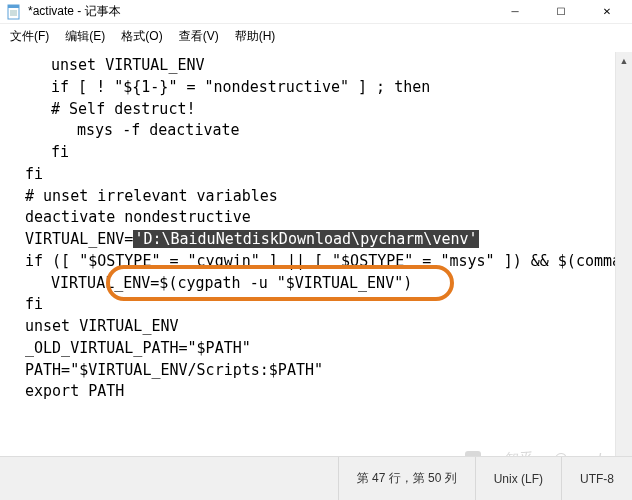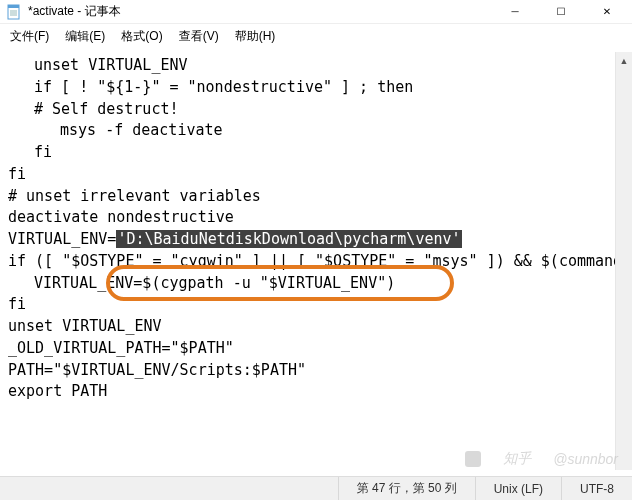--- a/index.html
+++ b/index.html
@@ -38,21 +38,21 @@
   .menubar {
     display: flex;
     gap: 4px;
     padding: 2px 4px;
     font-size: 12px;
     background: #fff;
   }
   .menu-item { padding: 2px 6px; }
   .content {
     position: relative;
-    padding: 6px 8px 6px 8px;
+    padding: 6px 8px 6px 25px;
     font-family: "Microsoft YaHei", Consolas, monospace;
     font-size: 15px;
     line-height: 1.45;
     color: #000;
     white-space: nowrap;
     height: 418px;
     overflow: hidden;
   }
   .line { display: block; }
   .indent1 { padding-left: 26px; }
@@ -76,21 +76,21 @@
     border-left: 1px solid #e6e6e6;
   }
   .sb-arrow {
     height: 17px;
     display: flex; align-items: center; justify-content: center;
     font-size: 9px; color: #555;
   }
   .statusbar {
     position: absolute;
     left: 0; right: 0; bottom: 0;
-    height: 24px;
+    height: 44px;
     border-top: 1px solid #ddd;
     background: #f0f0f0;
     display: flex;
     align-items: center;
     font-size: 12px;
     color: #333;
   }
   .status-cell {
     padding: 0 18px;
     border-left: 1px solid #d8d8d8;

